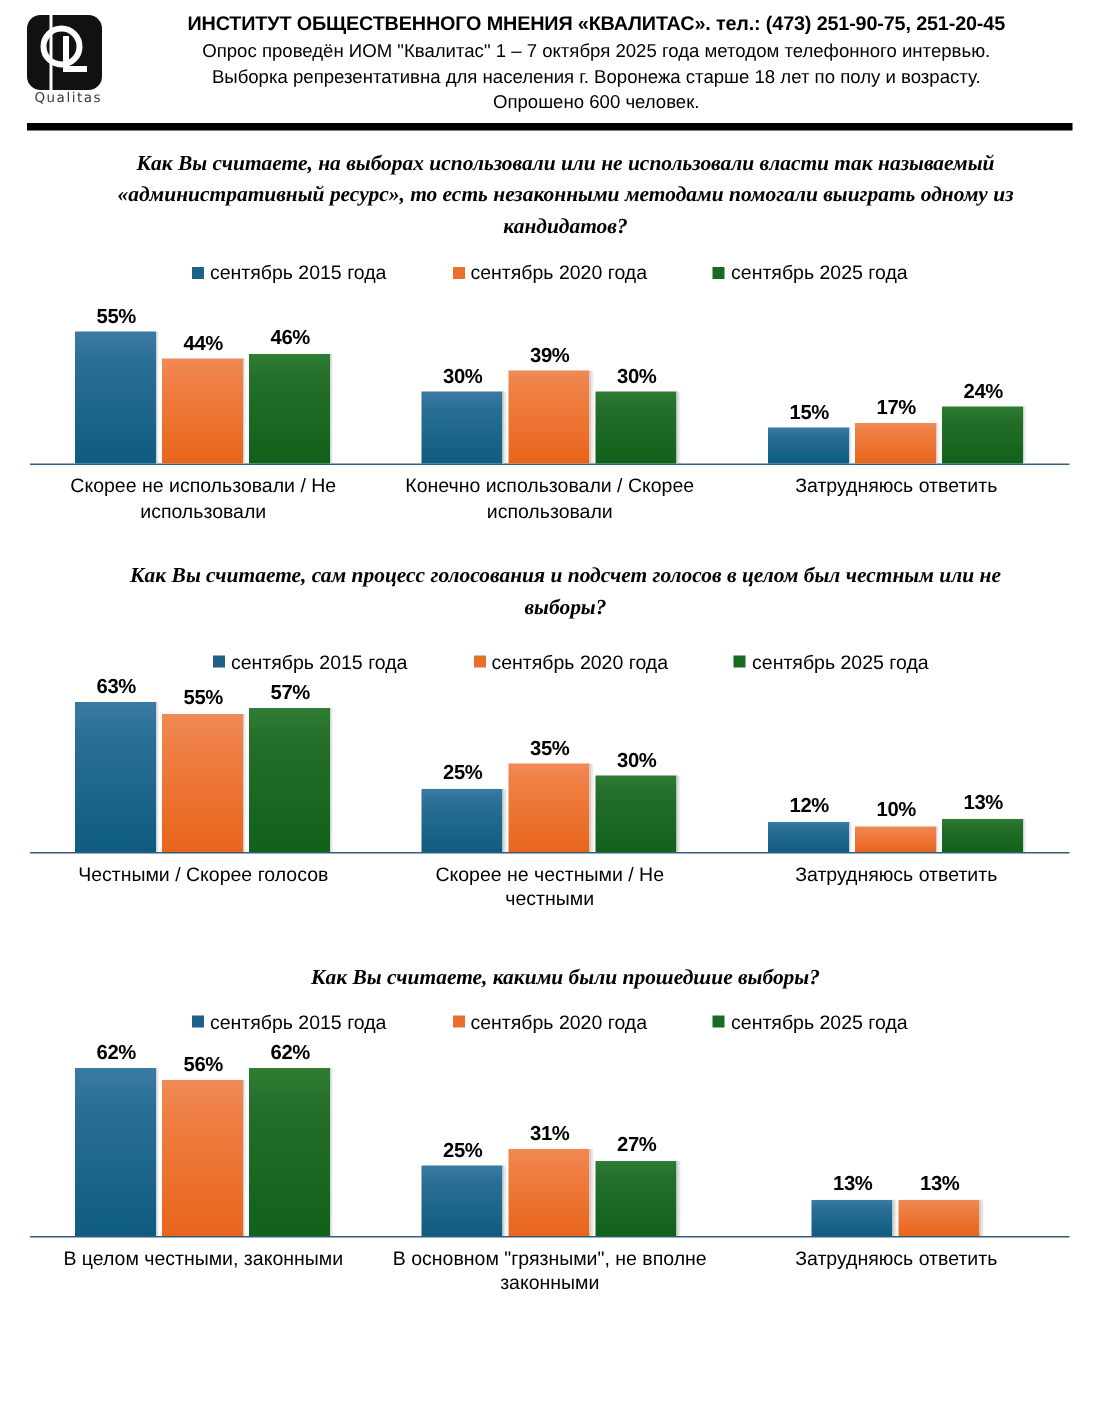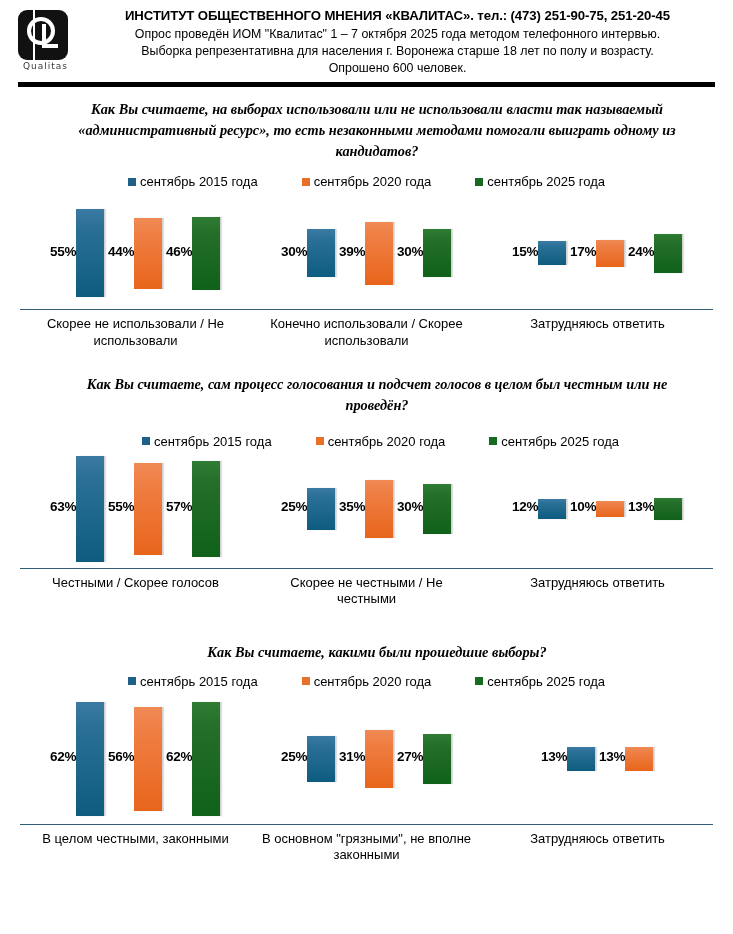--- a/index.html
+++ b/index.html
@@ -141,22 +141,22 @@
   .bars {
     display: flex;
     align-items: flex-end;
     gap: 3px;
     height: 100%;
   }
   .bar-wrap {
     width: 55px;
     height: 100%;
     display: flex;
-    flex-direction: row;
-    justify-content: center;
+    flex-direction: column;
+    justify-content: flex-end;
     align-items: center;
     position: relative;
   }
   .bar-label {
     font-size: 13.5px;
     font-weight: bold;
     line-height: 1;
     margin-bottom: 4px;
     letter-spacing: -0.2px;
   }
@@ -269,21 +269,21 @@
       </div>
   </div>
   <div class="cat-labels">
       <div class="cat-label">Скорее не использовали / Не использовали</div>
       <div class="cat-label">Конечно использовали / Скорее использовали</div>
       <div class="cat-label">Затрудняюсь ответить</div>
     </div>
 </div>
 
 <div class="chart-block" style="margin-top:24px;">
-  <div class="question">Как Вы считаете, сам процесс голосования и подсчет голосов в целом был честным или не проведён?</div>
+  <div class="question">Как Вы считаете, сам процесс голосования и подсчет голосов в целом был честным или не выборы?</div>
   <div class="legend" style="margin-top:17px; gap:44px; padding-left:28px;">
     <div class="legend-item">
       <span class="legend-swatch" style="background:#1F6088"></span>
       <span>сентябрь 2015 года</span>
     </div>
     <div class="legend-item">
       <span class="legend-swatch" style="background:#E8702A"></span>
       <span>сентябрь 2020 года</span>
     </div>
     <div class="legend-item">

